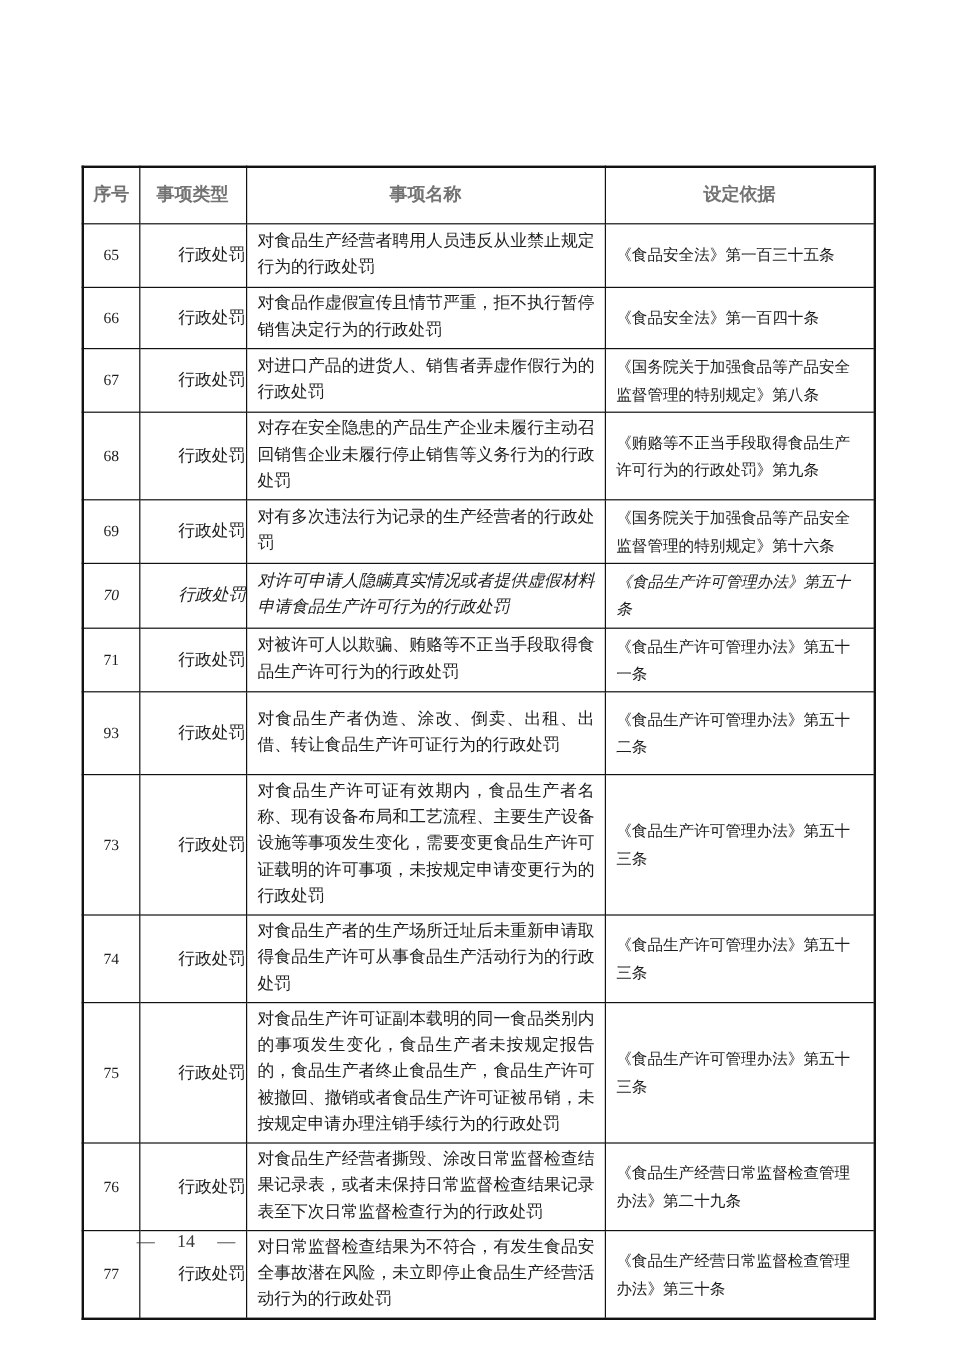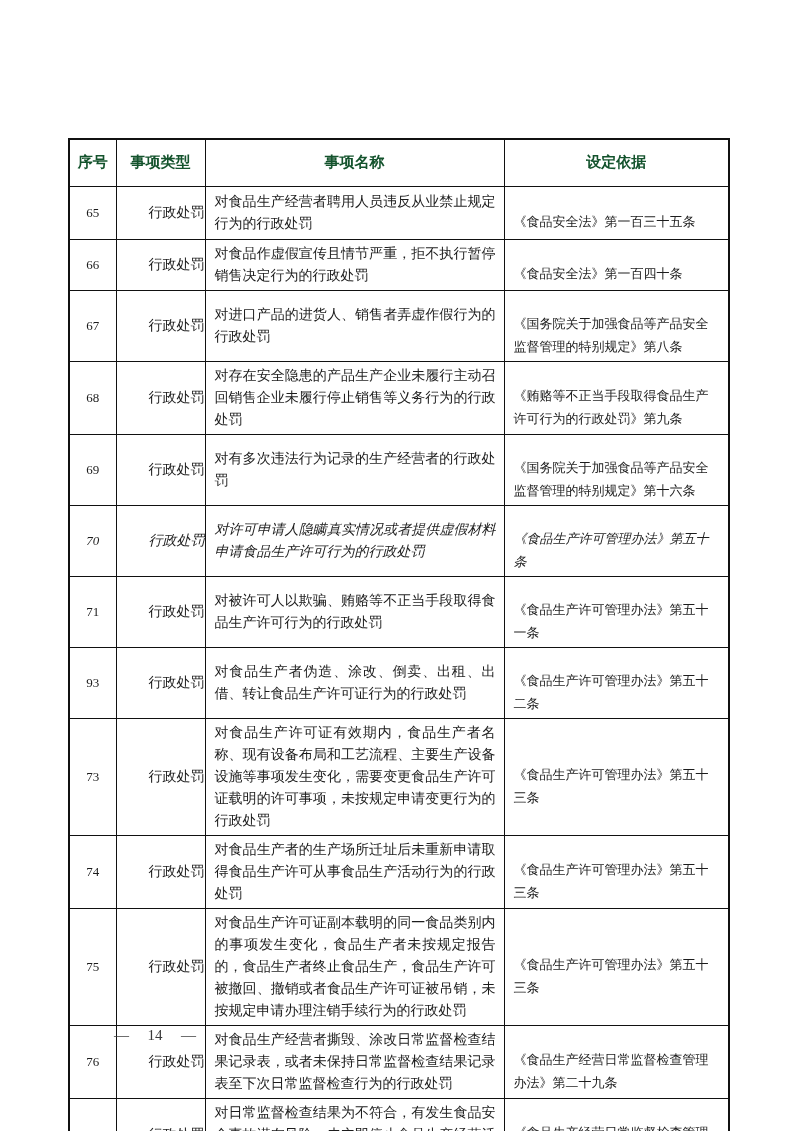--- a/index.html
+++ b/index.html
@@ -32,21 +32,21 @@
   col.c-type  { width: 89px; }
   col.c-name  { width: 299px; }
   col.c-basis { width: 225px; }
 
   tr.hdr { height: 47px; }
   tr.hdr th {
     font-family: "Liberation Sans", "DejaVu Sans", sans-serif;
     font-weight: bold;
     font-size: 15px;
     text-align: center;
-    color: #14532d;
+    color: #737373;
     background: #ffffff;
   }
   td.no-cell {
     text-align: center;
     font-size: 13px;
     font-family: "Liberation Serif", "DejaVu Serif", serif;
   }
   td.type-cell {
     text-align: right;
     font-size: 14px;
@@ -54,21 +54,21 @@
   td.name-cell {
     font-size: 14px;
     line-height: 22px;
     padding: 3px 8px 3px 9px;
     text-align: justify;
     text-justify: inter-ideograph;
   }
   td.basis-cell {
     font-size: 13px;
     line-height: 23px;
-    padding: 21px 7px 3px 9px;
+    padding: 3px 7px 3px 9px;
     text-align: left;
   }
   
   tr.r0  { height: 53px; margin-top: 44px; }
   tr.r1  { height: 47px; }
   tr.r2  { height: 48px; }
   tr.r3  { height: 65px; }
   tr.r4  { height: 50px; }
   tr.r5  { height: 54px; font-style: italic; }
   tr.r6  { height: 49px; }

